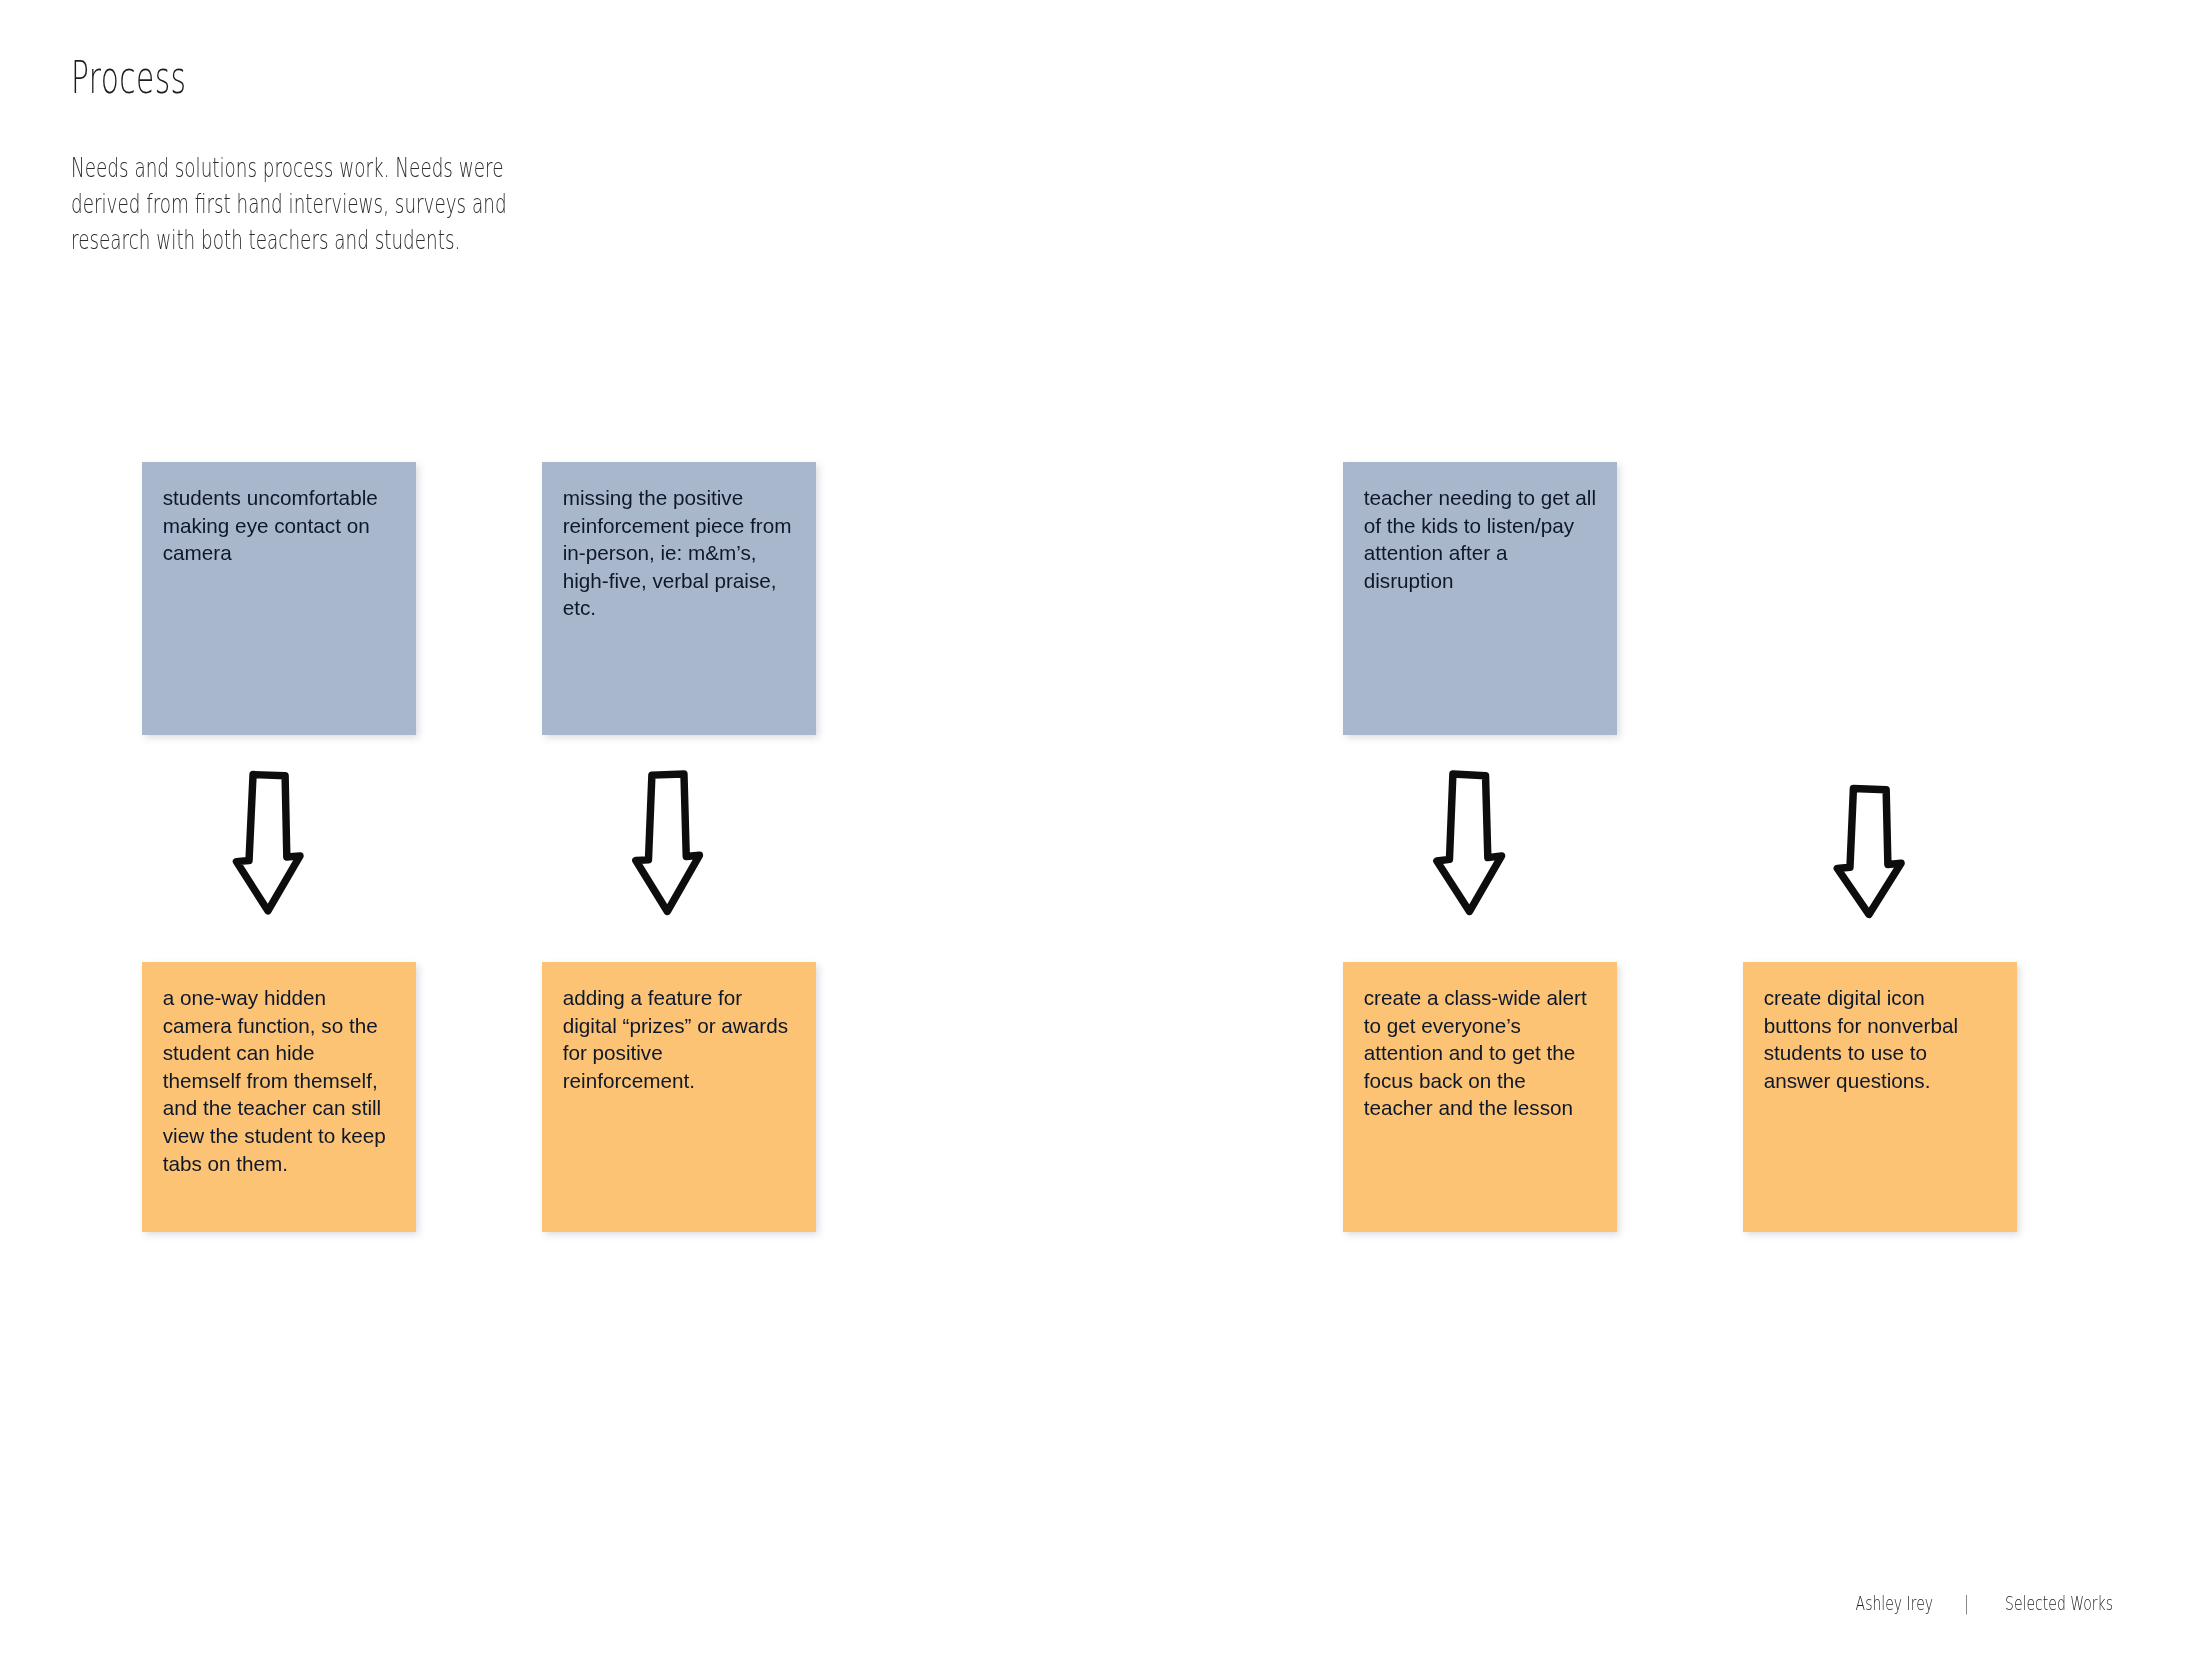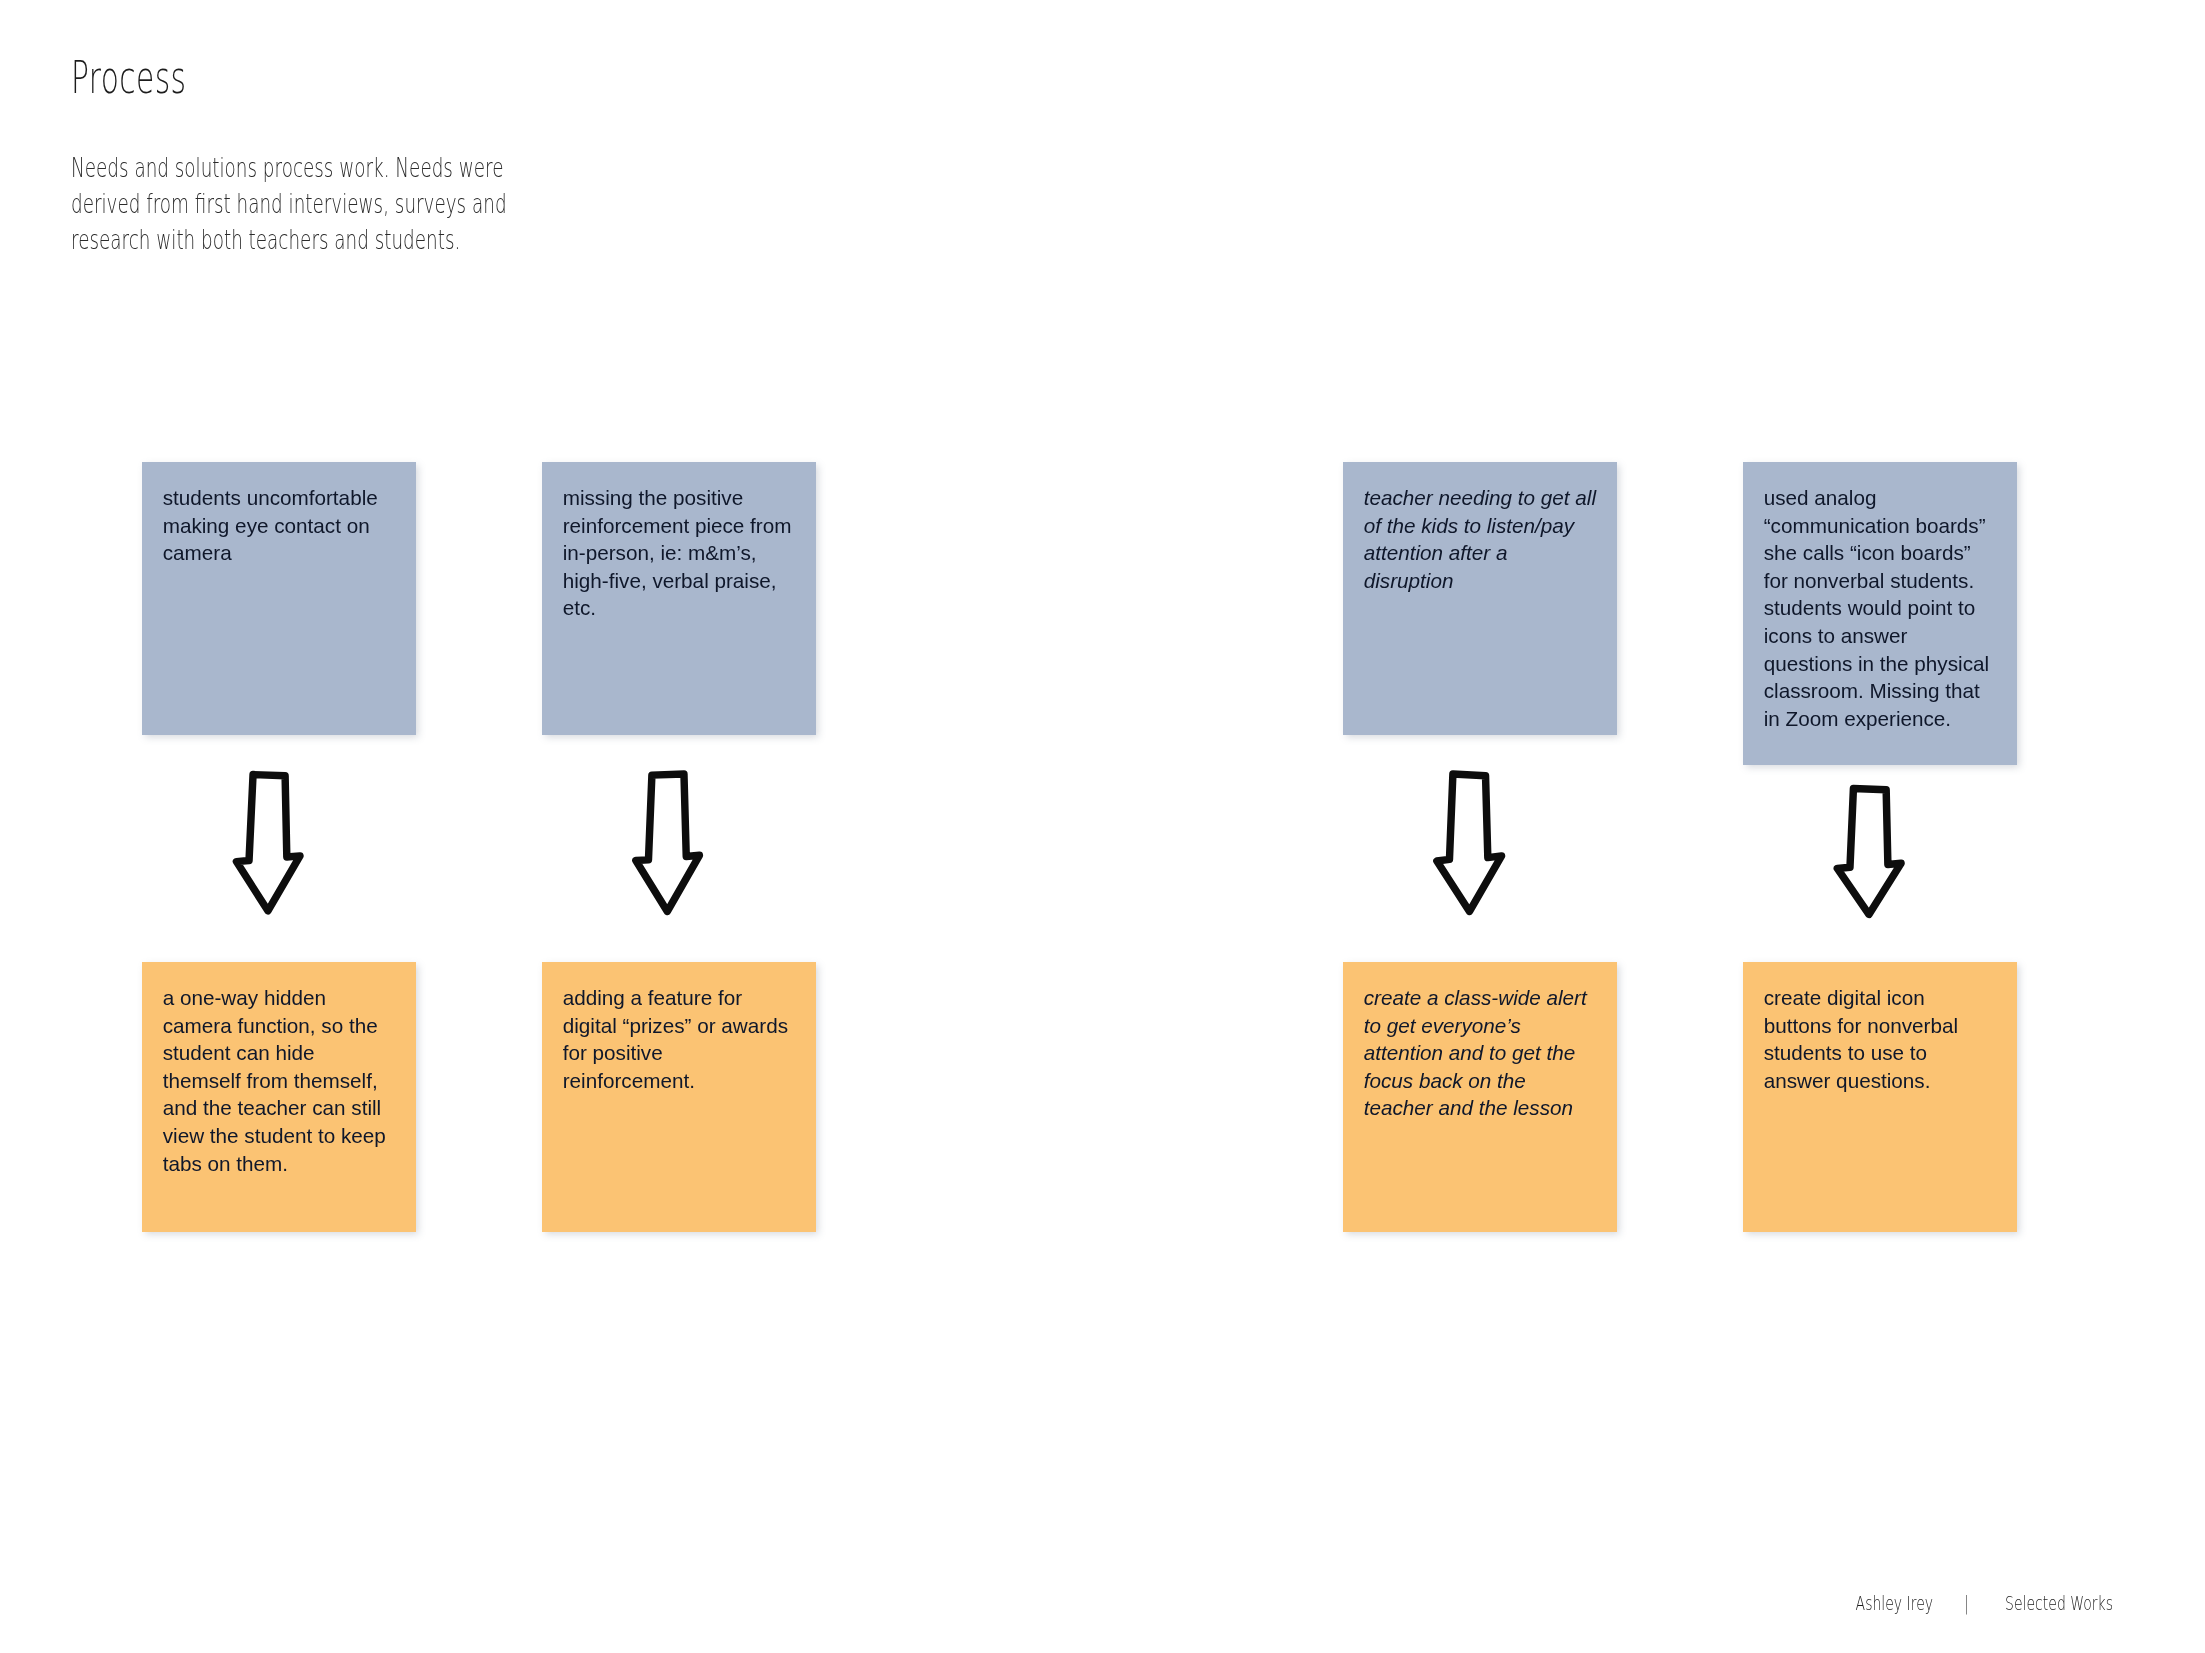--- a/index.html
+++ b/index.html
@@ -60,21 +60,21 @@
 
   .column {
     position: absolute;
     top: 0;
     width: 274px;
     height: 100%;
   }
   .column.c0 { left: 0px; }
   .column.c1 { left: 400px; }
   .column.c2 { left: 801px; }
-  .column.c3 { left: 1201px; font-style: italic; }
+  .column.c3 { left: 1201px; }
   .column.c4 { left: 1601px; }
 
   
   .card {
     position: absolute;
     left: 0;
     width: 274px;
     padding: 22px 20.7px 0 20.7px;
     font-family: "Liberation Sans", sans-serif;
     font-size: 20.7px;
@@ -162,21 +162,20 @@
       <div class="card need">teacher needing to get all of the kids to listen/pay attention after a disruption</div>
       <div class="arrow-wrap">
         <svg viewBox="0 0 130 255" xmlns="http://www.w3.org/2000/svg">
           <path d="M36 7 L93 10 L97 153 L121 150 L65 247 L8 159 L30 156 Z" fill="#ffffff" stroke="#0d0d0d" stroke-width="13" stroke-linejoin="round" stroke-linecap="round"></path>
         </svg>
       </div>
       <div class="card solution">create a class-wide alert to get everyone’s attention and to get the focus back on the teacher and the lesson</div>
     </div>
 
     <div class="column c4">
-      <div class="card need">used analog “communication boards” she calls “icon boards” for nonverbal students. students would point to icons to answer questions in the physical classroom. Missing that in Zoom experience.</div>
       <div class="arrow-wrap">
         <svg viewBox="0 0 130 235" xmlns="http://www.w3.org/2000/svg">
           <path d="M37 8 L94 10 L97 140 L120 138 L64 227 L9 147 L31 145 Z" fill="#ffffff" stroke="#0d0d0d" stroke-width="13" stroke-linejoin="round" stroke-linecap="round"></path>
         </svg>
       </div>
       <div class="card solution">create digital icon buttons for nonverbal students to use to answer questions.</div>
     </div>
 
   </div>
 

